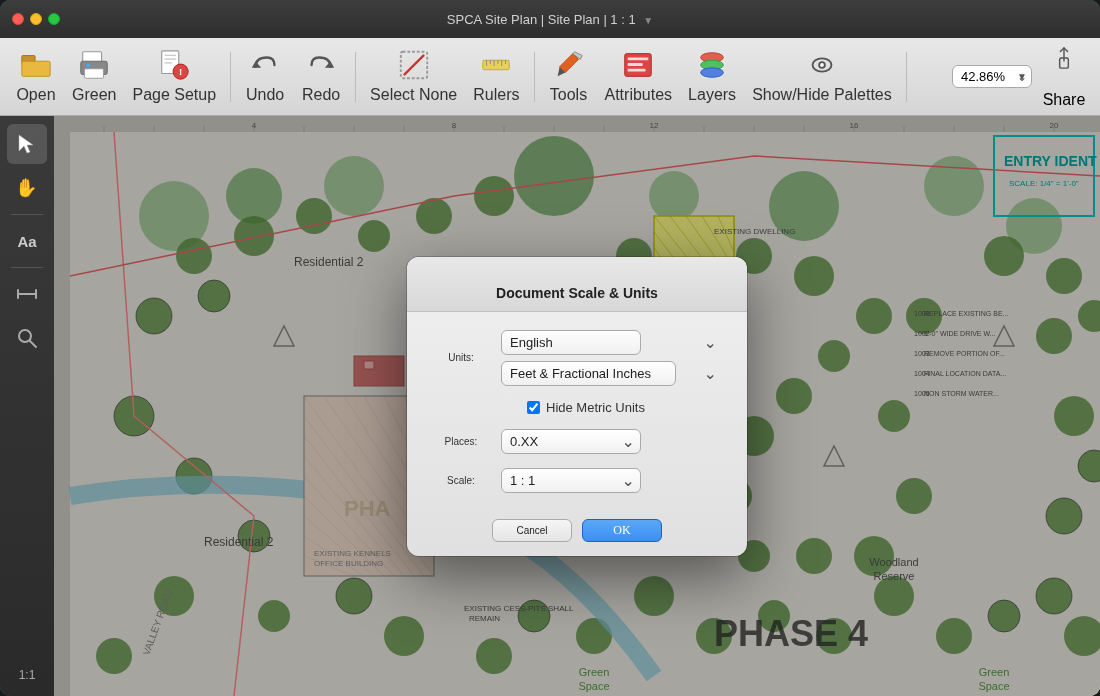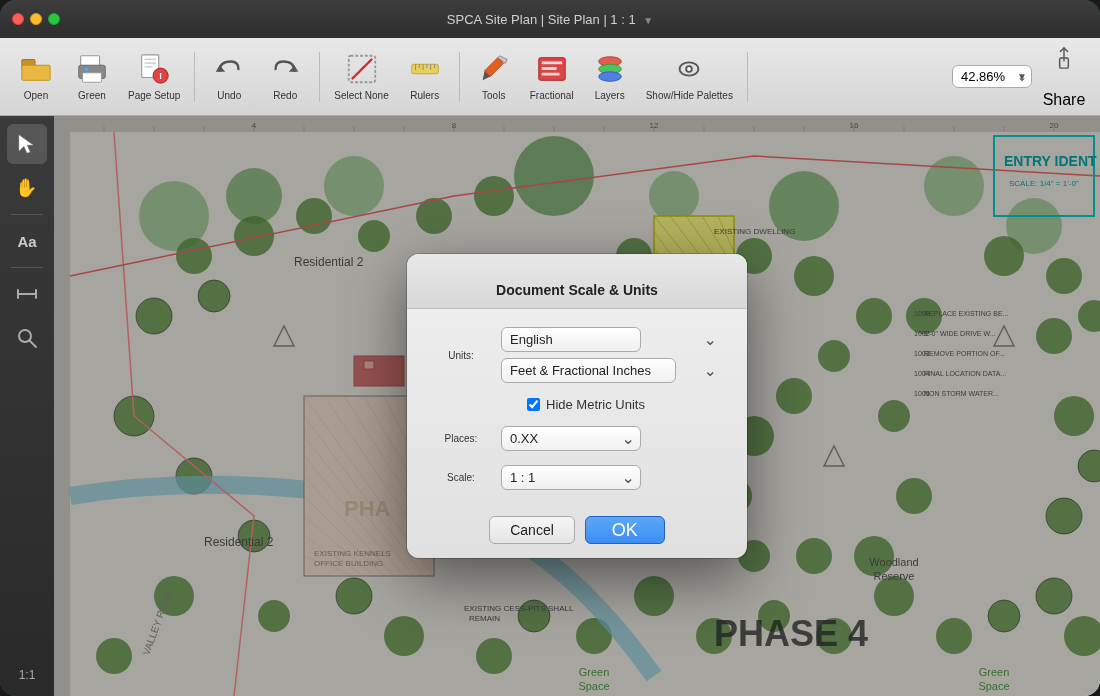--- a/index.html
+++ b/index.html
@@ -9,21 +9,21 @@
       overflow: hidden;
       font-family: -apple-system, BlinkMacSystemFont, 'Helvetica Neue', Helvetica, Arial, sans-serif;
       background: #1a1a1a;
     }
 
     
     .window {
       width: 1100px;
       height: 696px;
       background: #0f766e;
-      border-radius: 16px;
+      border-radius: 10px;
       overflow: hidden;
       position: relative;
       display: flex;
       flex-direction: column;
     }
 
     
     .titlebar {
       height: 38px;
       background: linear-gradient(to bottom, #3d3d3d, #2e2e2e);
@@ -86,21 +86,21 @@
     }
     .toolbar-btn .icon-wrap {
       width: 36px;
       height: 36px;
       display: flex;
       align-items: center;
       justify-content: center;
       font-size: 24px;
     }
     .toolbar-btn .btn-label {
-      font-size: 10px;
+      font-size: 16px;
       color: #333;
       text-align: left;
       line-height: 1.2;
     }
     .toolbar-sep {
       width: 1px;
       height: 50px;
       background: #bbb;
       margin: 0 4px;
     }
@@ -306,35 +306,36 @@
       padding: 10px 16px 14px;
       display: flex;
       justify-content: center;
       gap: 10px;
     }
     .btn-cancel {
       background: linear-gradient(to bottom, #f5f5f5, #e5e5e5);
       border: 1px solid #aaa;
       border-radius: 6px;
       padding: 5px 20px;
-      font-size: 14px;
+      font-size: 10px;
       color: #222;
       cursor: pointer;
       min-width: 80px;
     }
     .btn-ok {
       background: linear-gradient(to bottom, #5ba8f5, #3d8ef5);
       border: 1px solid #2060c0;
       border-radius: 6px;
       padding: 0 20px;
-      font-size: 18px;
+      font-size: 12px;
       color: white;
       cursor: pointer;
       min-width: 80px;
       font-weight: 500;
+      font-family: Liberation Serif, serif;
     }
 
     
     .tb-icon {
       width: 34px;
       height: 34px;
     }
   </style>
 </head>
 <body>
@@ -456,21 +457,21 @@
 
     <div class="toolbar-btn">
       <div class="icon-wrap">
         <svg class="tb-icon" viewBox="0 0 36 36">
           <rect x="4" y="6" width="28" height="24" rx="2" fill="#d44" stroke="#a22" stroke-width="1"></rect>
           <rect x="7" y="10" width="22" height="3" rx="1" fill="white" opacity="0.8"></rect>
           <rect x="7" y="16" width="16" height="3" rx="1" fill="white" opacity="0.8"></rect>
           <rect x="7" y="22" width="19" height="3" rx="1" fill="white" opacity="0.8"></rect>
         </svg>
       </div>
-      <span class="btn-label">Fractional</span>
+      <span class="btn-label">Attributes</span>
     </div>
 
     <div class="toolbar-btn">
       <div class="icon-wrap">
         <svg class="tb-icon" viewBox="0 0 36 36">
           <ellipse cx="18" cy="10" rx="12" ry="5" fill="#e06050" stroke="#c04030" stroke-width="1"></ellipse>
           <ellipse cx="18" cy="18" rx="12" ry="5" fill="#50c060" stroke="#30a040" stroke-width="1"></ellipse>
           <ellipse cx="18" cy="26" rx="12" ry="5" fill="#5080e0" stroke="#3060c0" stroke-width="1"></ellipse>
         </svg>
       </div>

